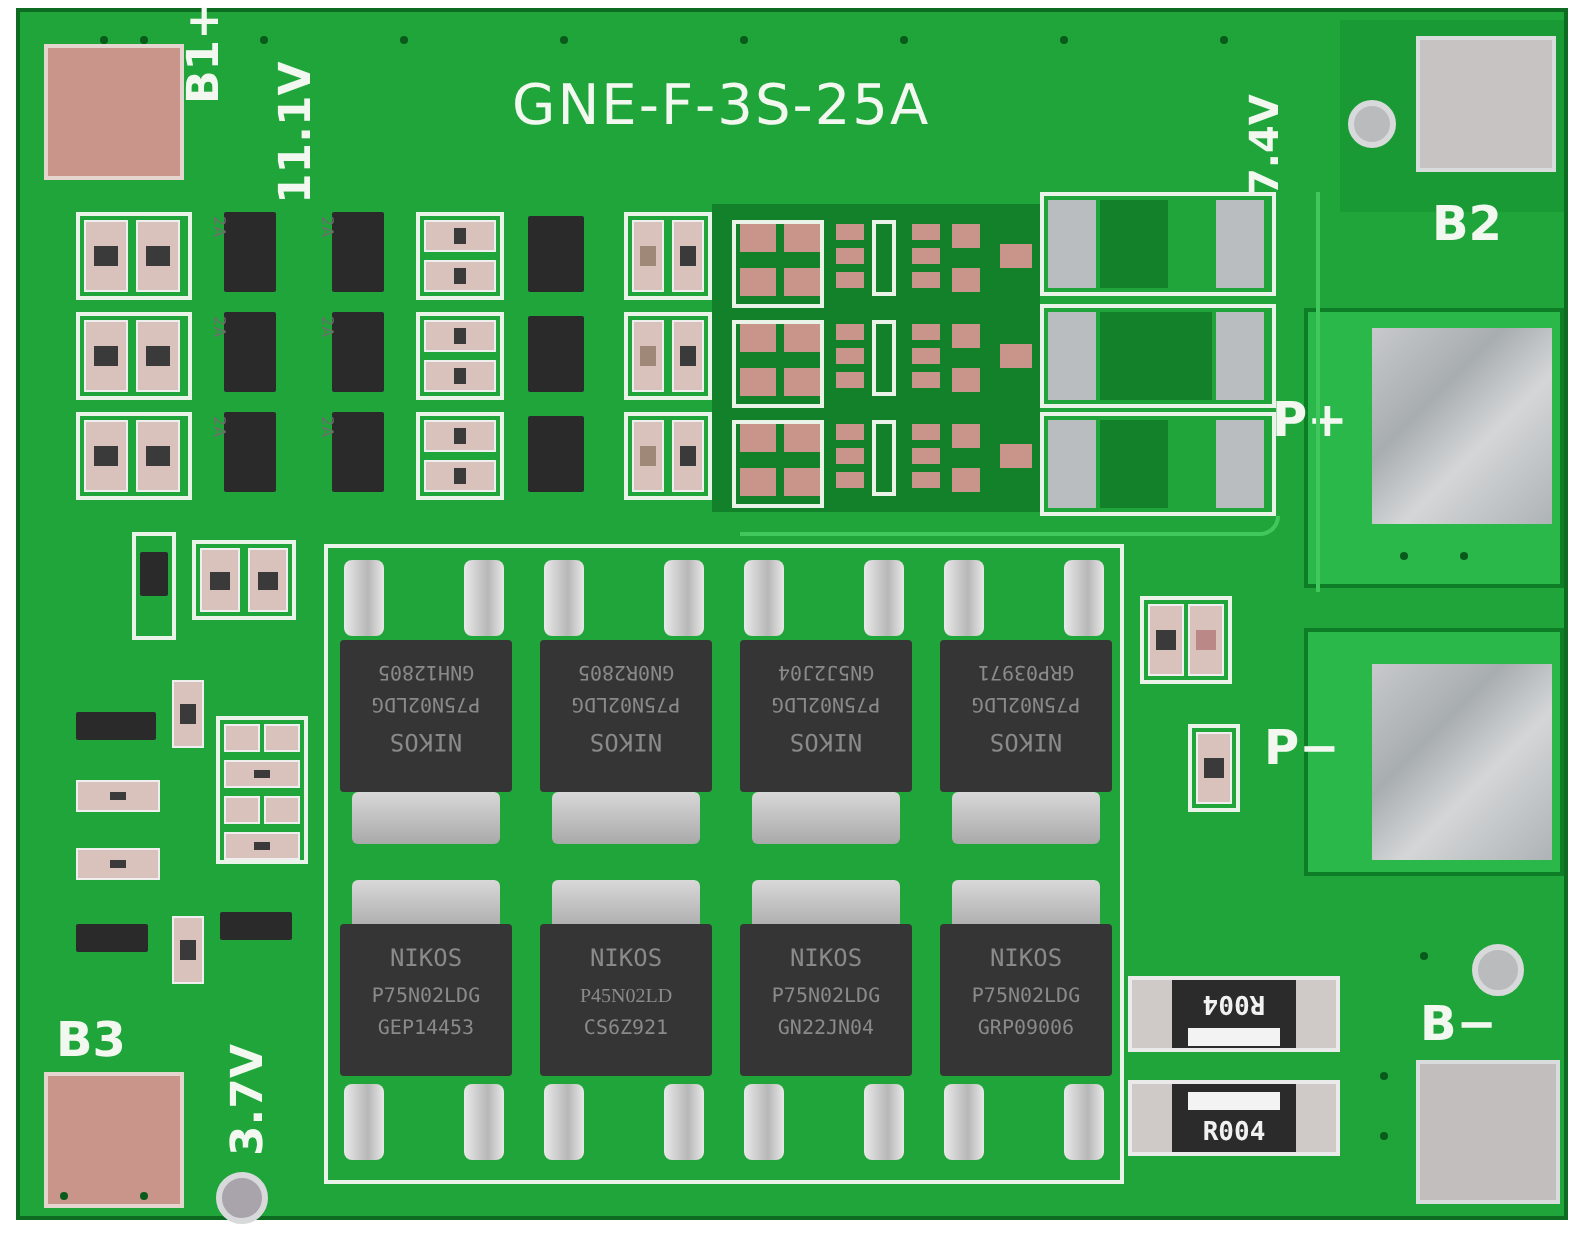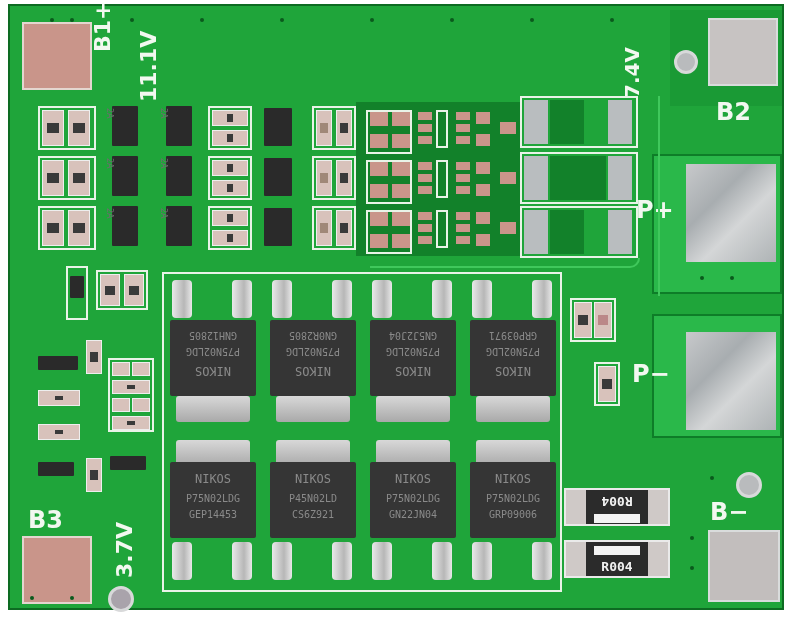--- a/index.html
+++ b/index.html
@@ -31,20 +31,21 @@
 </style>
 </head>
 <body>
 
 <div class="board">
 
   <div class="pad-copper" style="left:12px;top:16px;width:70px;height:68px;"></div>
   <div class="silk" style="left:80px;top:46px;font-size:22px;transform:rotate(-90deg);transform-origin:left top;">B1+</div>
   <div class="silk" style="left:126px;top:96px;font-size:22px;transform:rotate(-90deg);transform-origin:left top;">11.1V</div>
 
+  <div class="silk" style="left:246px;top:30px;font-size:28px;font-weight:normal;letter-spacing:1px;">GNE-F-3S-25A</div>
 
   <div class="darkzone" style="left:660px;top:4px;width:112px;height:96px;background:#1a9a35;"></div>
   <div class="silk" style="left:610px;top:92px;font-size:20px;transform:rotate(-90deg);transform-origin:left top;">7.4V</div>
   <div class="hole" style="left:664px;top:44px;width:24px;height:24px;"></div>
   <div class="pad-tin" style="left:698px;top:12px;width:70px;height:68px;background:#c7c3c2;"></div>
   <div class="silk" style="left:706px;top:92px;font-size:24px;">B2</div>
 
   <div class="zone" style="left:642px;top:148px;width:130px;height:140px;"></div>
   <div class="pad-tin-big" style="left:676px;top:158px;width:90px;height:98px;"></div>
   <div class="silk" style="left:626px;top:190px;font-size:24px;">P+</div>
@@ -310,21 +311,21 @@
       <div class="txt" style="top:30px;">P75N02LDG</div>
       <div class="txt" style="top:46px;">GEP14453</div>
     </div>
     <div class="leg" style="left:6px;top:106px;"></div>
       <div class="leg" style="left:66px;top:106px;"></div>
   </div>
   <div class="abs" style="left:256px;top:430px;width:94px;height:150px;">
     <div class="tab" style="left:10px;top:4px;width:74px;height:26px;"></div>
     <div class="mosfet" style="left:4px;top:26px;">
       <div class="txt" style="top:10px;font-size:12px;">NIKOS</div>
-      <div class="txt" style="top:30px;">P45N02LD</div>
+      <div class="txt" style="top:30px;font-family:Liberation Serif, serif;">P45N02LD</div>
       <div class="txt" style="top:46px;">CS6Z921</div>
     </div>
     <div class="leg" style="left:6px;top:106px;"></div>
       <div class="leg" style="left:66px;top:106px;"></div>
   </div>
   <div class="abs" style="left:356px;top:430px;width:94px;height:150px;">
     <div class="tab" style="left:10px;top:4px;width:74px;height:26px;"></div>
     <div class="mosfet" style="left:4px;top:26px;">
       <div class="txt" style="top:10px;font-size:12px;">NIKOS</div>
       <div class="txt" style="top:30px;">P75N02LDG</div>

